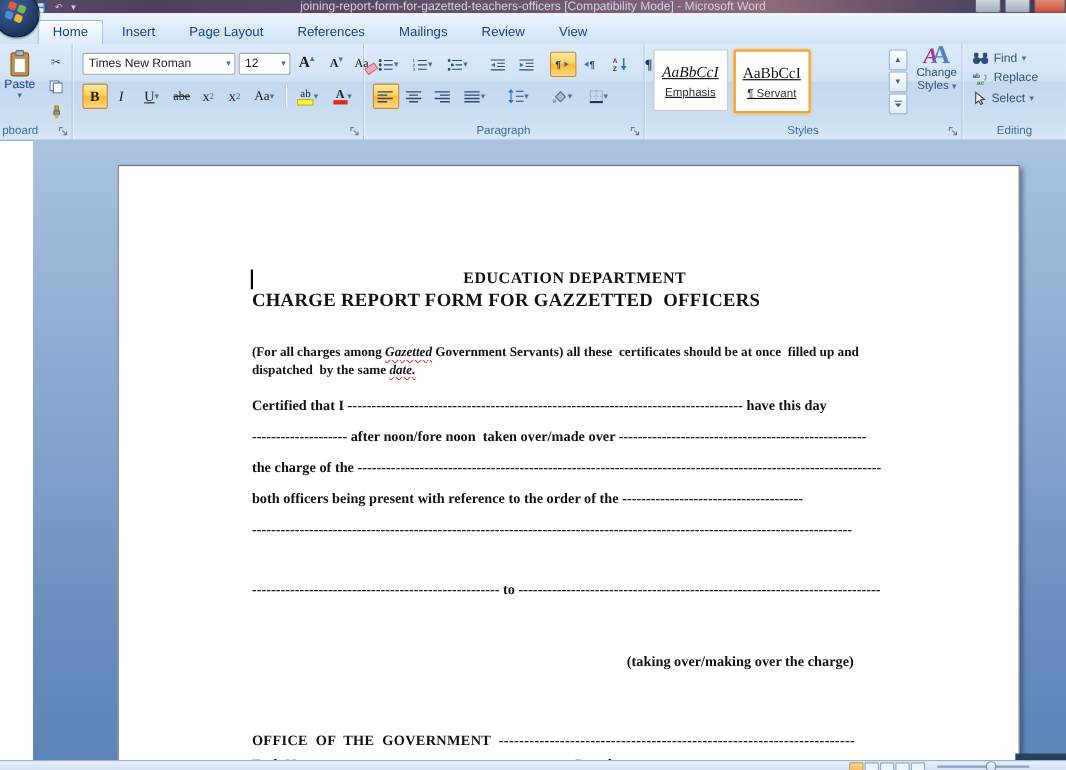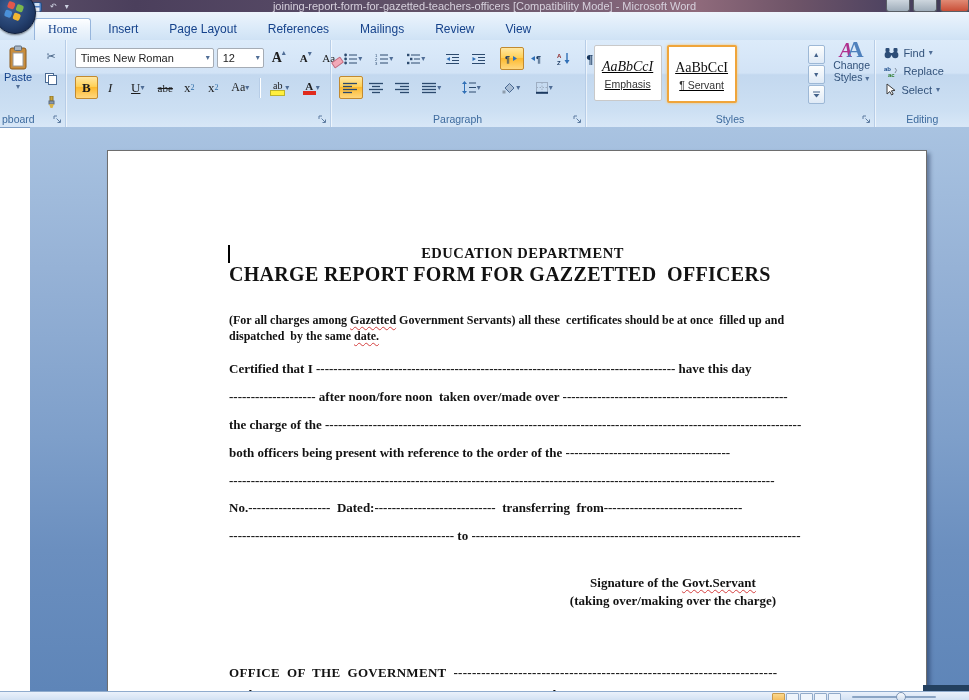--- a/index.html
+++ b/index.html
@@ -25,21 +25,21 @@
   .p1{left:0;top:0;background:#e2574c;} .p2{right:0;top:0;background:#7bb84c;}
   .p3{left:0;bottom:0;background:#4a90d9;} .p4{right:0;bottom:0;background:#f2b632;}
 
   
   .tabrow{position:absolute;left:0;top:12px;width:969px;height:28px;
     background:linear-gradient(#edf4fc,#dcebf9 55%,#cfe2f5);}
   .tabs{position:absolute;left:34px;bottom:0;display:flex;}
   .tab{height:21px;line-height:21px;padding:0 13px;font-size:12px;color:#15428b;
     border:1px solid transparent;border-bottom:none;border-radius:3px 3px 0 0;margin-right:3px;}
   .tab.active{background:linear-gradient(#fdfeff,#eef5fc 45%,#dfecf9);border-color:#96b5dc;
-    box-shadow:inset 0 1px 0 #fff;font-family:Liberation Serif, serif;}
+    box-shadow:inset 0 1px 0 #fff;}
 
   
   .ribbon{position:absolute;left:0;top:40px;width:969px;height:87px;
     background:linear-gradient(#dcebfa 0%,#d2e3f6 38%,#c3d8ef 40%,#cde0f3 82%,#d8e7f7 100%);
     border-bottom:1px solid #7f9fc6;display:flex;}
   .rgroup{position:relative;height:100%;border-right:1px solid #b7cde7;box-shadow:1px 0 0 rgba(255,255,255,.6);}
   .glabel{position:absolute;bottom:2px;left:0;width:100%;text-align:center;
     font-size:10.5px;color:#3e6b9e;}
   .launcher{position:absolute;bottom:3px;right:3px;}
   .btn{display:flex;align-items:center;justify-content:center;border:1px solid transparent;border-radius:2px;}
@@ -101,21 +101,21 @@
 
   
   .docarea{position:absolute;left:0;top:127px;width:969px;height:564px;overflow:hidden;
     background:linear-gradient(180deg,#a9c3e1 0%,#96b2d6 25%,#7e9fca 55%,#6b8fbf 75%,#5e85b8 100%);margin-left:30px;}
   .page{position:absolute;left:77px;top:23px;width:818px;height:600px;background:#fff;
     border:1px solid #6e6e6e;box-shadow:3px 3px 4px rgba(20,35,70,.45);}
   .dline{position:absolute;left:121px;white-space:pre;font-family:"Liberation Serif",serif;
     font-weight:bold;font-size:13px;color:#121212;}
   .cursor{position:absolute;left:120px;top:94px;width:1.5px;height:18px;background:#000;}
   .squig{text-decoration:underline;text-decoration-style:wavy;text-decoration-color:#d43f3f;
-    text-decoration-thickness:1px;text-underline-offset:2px;}
+    text-decoration-thickness:1px;text-underline-offset:2px;font-style:italic;}
   .darkstrip{position:absolute;left:893px;top:558px;width:76px;height:6px;background:#23405f;}
 
   
   .statusbar{position:absolute;left:0;top:691px;width:969px;height:9px;
     background:linear-gradient(#eaf1fb,#cfdff2);border-top:1px solid #8fabcd;}
   .viewbtns{position:absolute;left:772px;top:1px;display:flex;gap:1px;}
   .vb{width:11px;height:9px;border:1px solid #91aac9;background:#eef4fb;border-radius:1px;}
   .vb.on{background:linear-gradient(#fbd88d,#f2b24c);border-color:#c89b4e;}
   .ztrack{position:absolute;left:852px;top:4px;width:84px;height:2px;background:#8aa4c4;border-radius:1px;}
   .zknob{position:absolute;left:896px;top:0px;width:8px;height:8px;border-radius:50%;
@@ -560,33 +560,31 @@
       <div class="glabel">Editing</div>
     </div>
   </div>
 
   <div class="docarea">
     <div class="page">
       <div class="cursor"></div>
 
       <div class="dline" style="top:94px;width:587px;text-align:center;font-size:14.5px;letter-spacing:.5px">EDUCATION DEPARTMENT</div>
 
-      <div class="dline" style="top:112px;font-size:20px;letter-spacing:.3px">CHARGE REPORT FORM FOR GAZZETTED  OFFICERS</div>
+      <div class="dline" style="top:112px;font-size:17px;letter-spacing:.3px">CHARGE REPORT FORM FOR GAZZETTED  OFFICERS</div>
 
       <div class="dline" style="top:162px;width:592px;white-space:pre-wrap;font-size:12px;line-height:15.5px"><span>(For all charges among </span><span class="squig">Gazetted</span><span> Government Servants) all these  certificates should be at once  filled up and dispatched  by the same </span><span class="squig">date.</span></div>
 
       <div class="dline" style="top:210px">Certified that I ----------------------------------------------------------------------------------- have this day</div>
       <div class="dline" style="top:238px">-------------------- after noon/fore noon  taken over/made over ----------------------------------------------------</div>
       <div class="dline" style="top:266px">the charge of the --------------------------------------------------------------------------------------------------------------</div>
       <div class="dline" style="top:294px">both officers being present with reference to the order of the --------------------------------------</div>
       <div class="dline" style="top:322px">------------------------------------------------------------------------------------------------------------------------------</div>
-      <div class="dline" style="top:349px">No.-------------------  Dated:----------------------------  transferring  from--------------------------------</div>
       <div class="dline" style="top:377px">---------------------------------------------------- to ----------------------------------------------------------------------------</div>
 
-      <div class="dline" style="top:424px;left:400px;width:330px;text-align:center"><span>Signature of the </span><span class="squig">Govt.Servant</span></div>
       <div class="dline" style="top:514px;letter-spacing:.3px">OFFICE  OF  THE  GOVERNMENT  ----------------------------------------------------------------------</div>
 
       <div class="dline" style="top:442px;left:400px;width:330px;text-align:center">(taking over/making over the charge)</div>
       <div class="dline" style="top:536px">Endt.No.</div>
       <div class="dline" style="top:536px;left:415px">Dated:</div>
     </div>
     <div class="darkstrip"></div>
   </div>
 
   <div class="statusbar">

